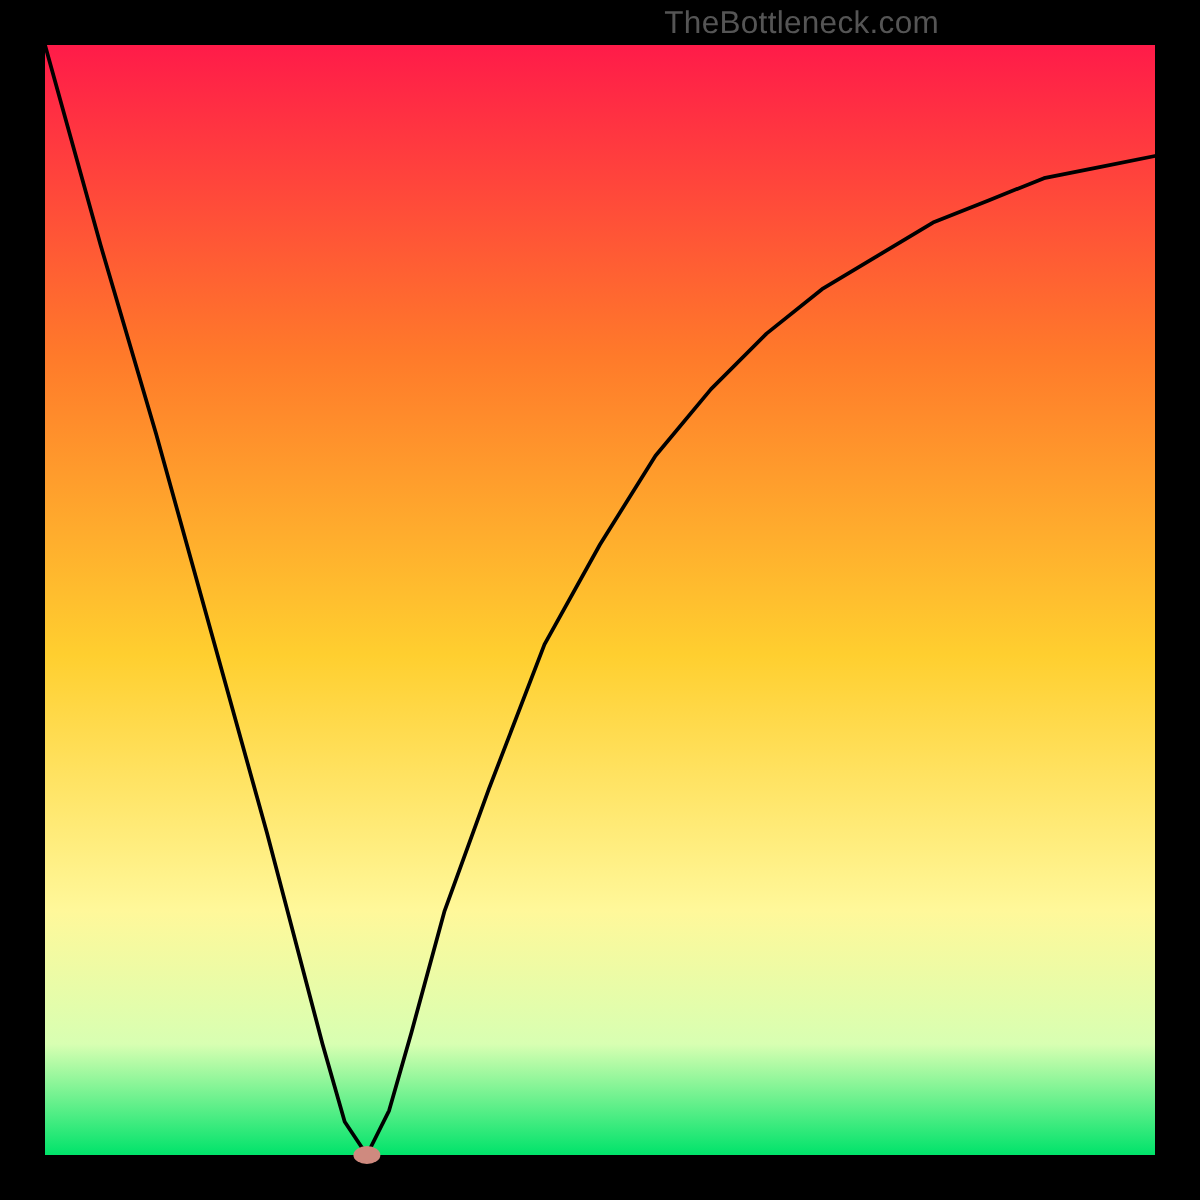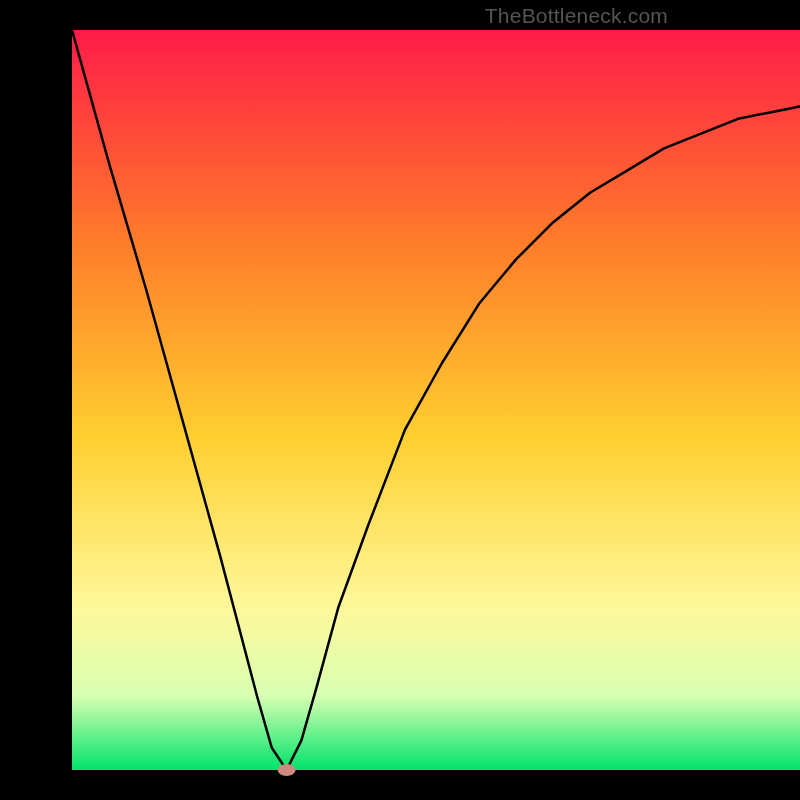--- a/index.html
+++ b/index.html
@@ -11,21 +11,20 @@
     background: #000;
     font-family: Arial, Helvetica, sans-serif;
   }
   .frame {
     position: absolute;
     left: 0;
     top: 0;
     width: 636px;
     height: 800px;
     background: #000;
-    margin-left: 42px;
   }
   .watermark {
     position: absolute;
     top: 4px;
     right: 10px;
     color: #555;
     font-size: 21px;
     font-weight: 500;
     letter-spacing: 0.2px;
     user-select: none;

